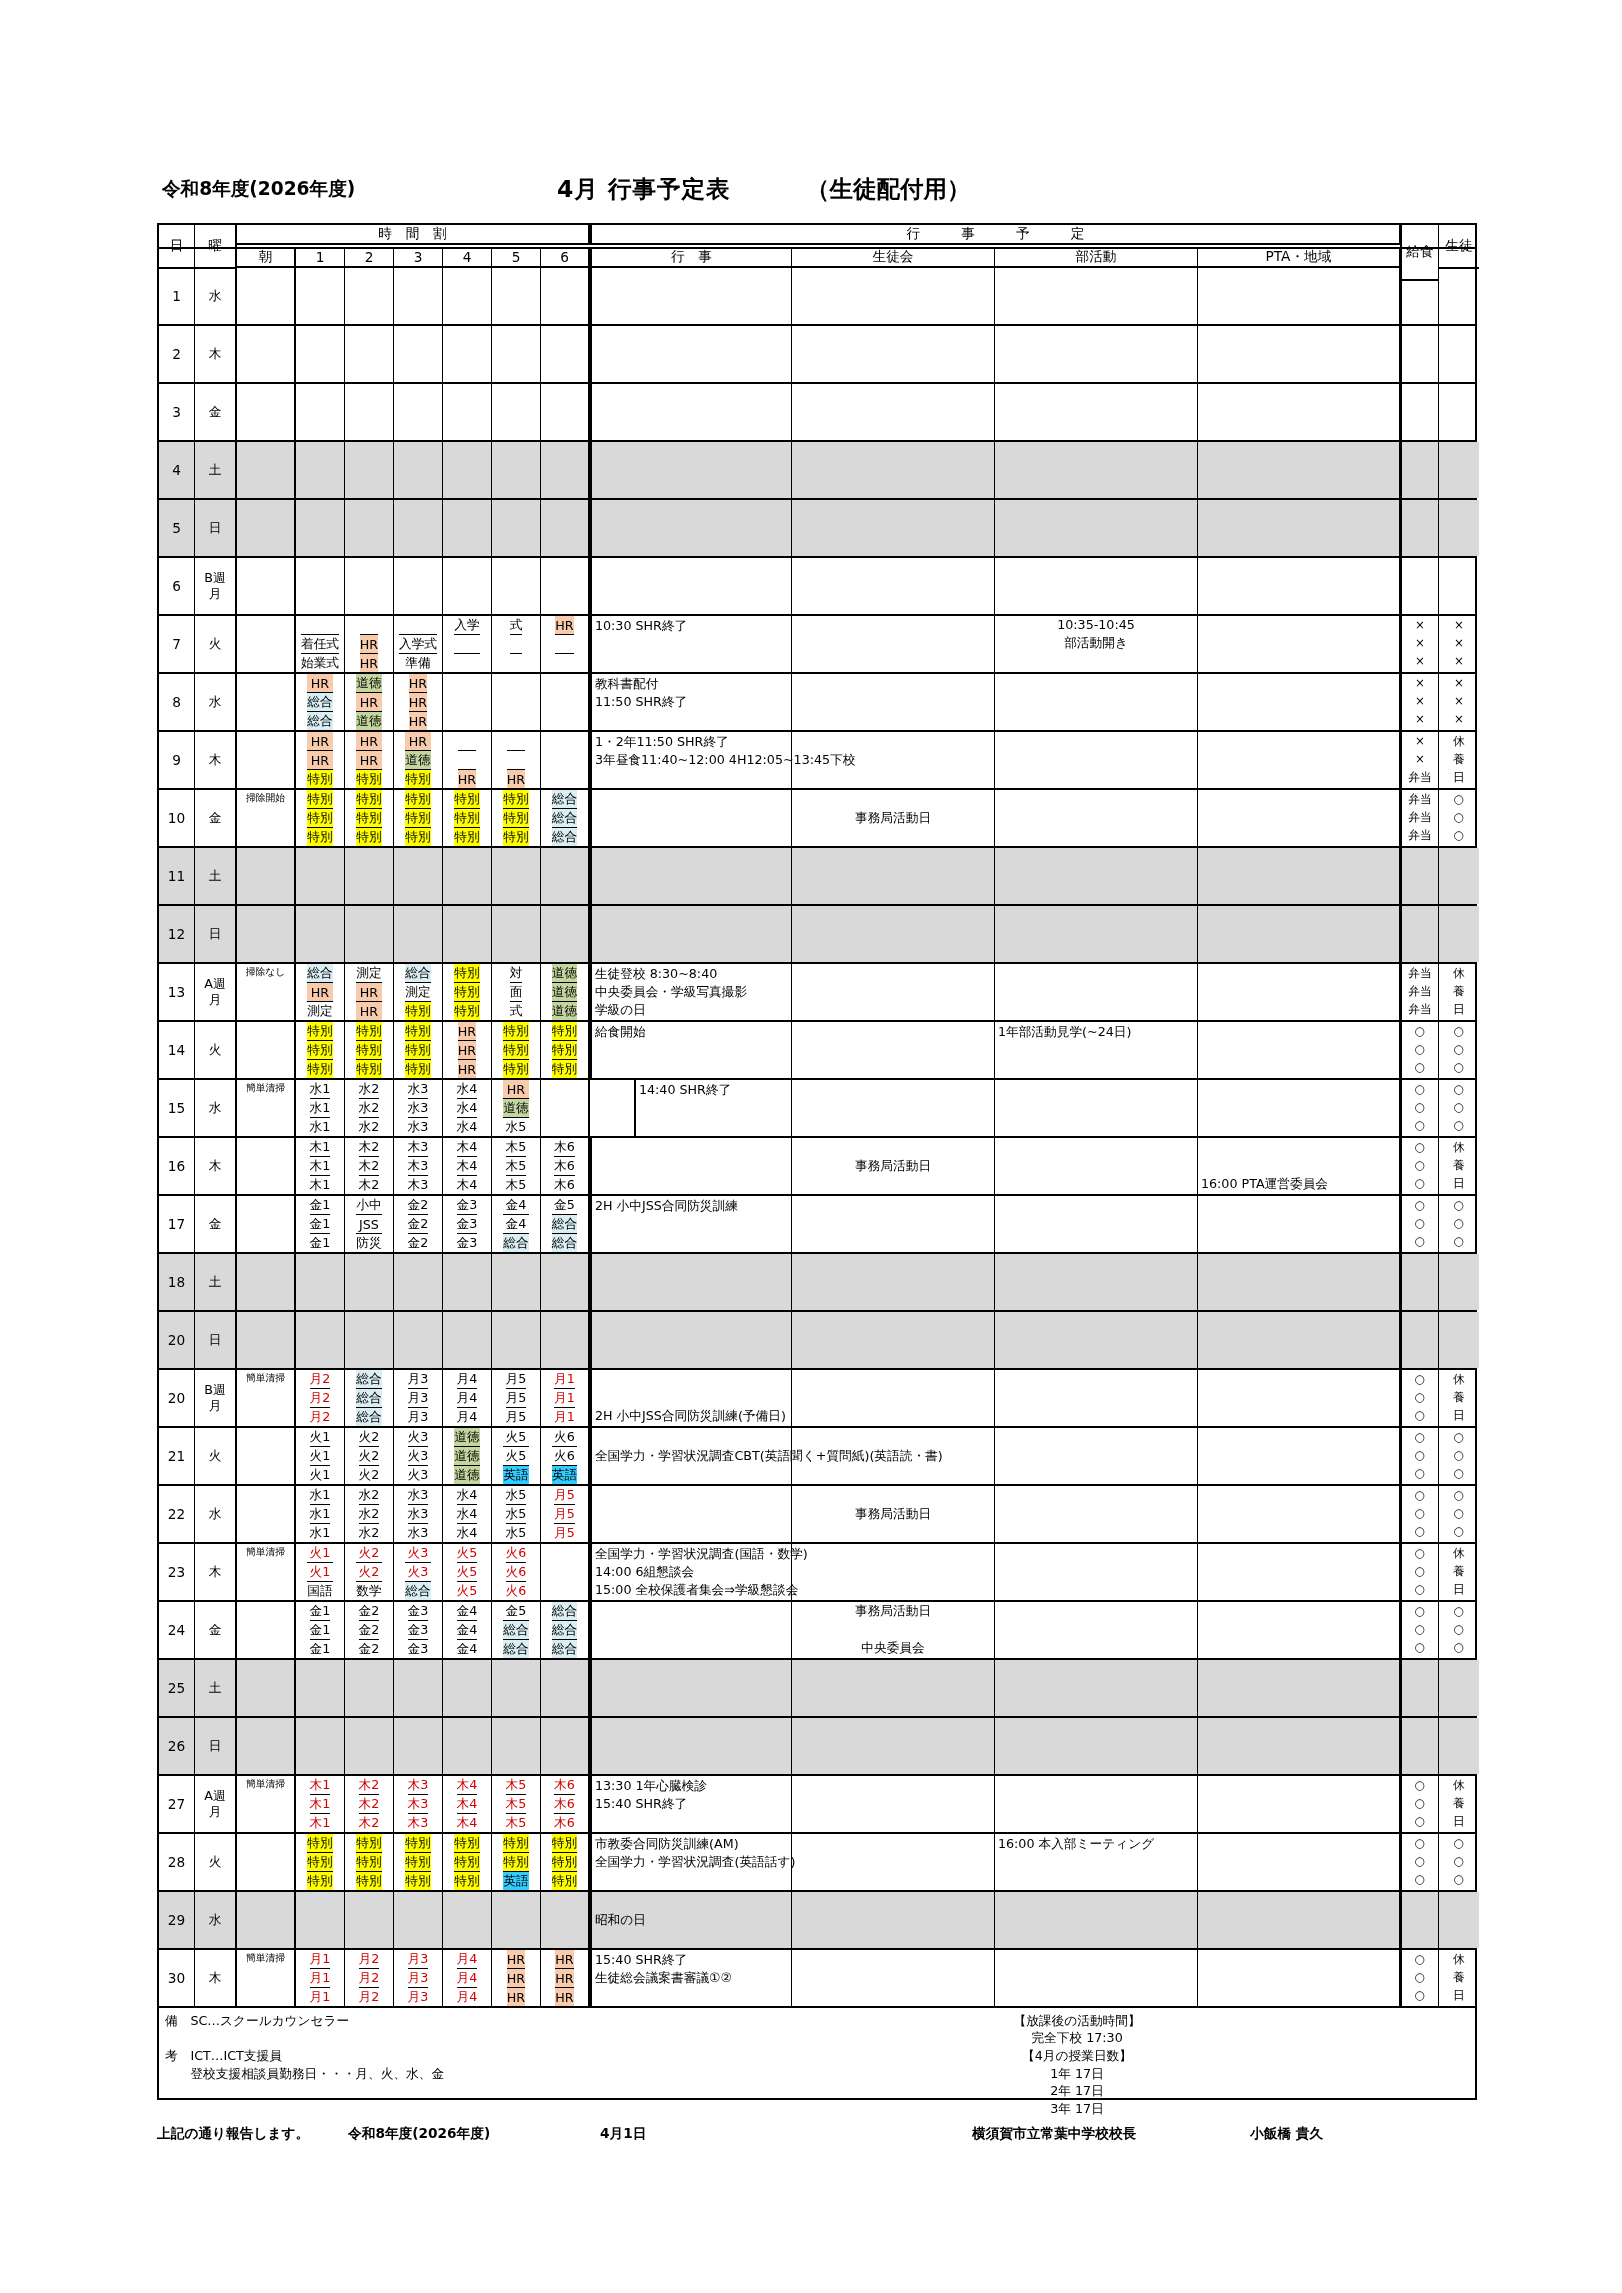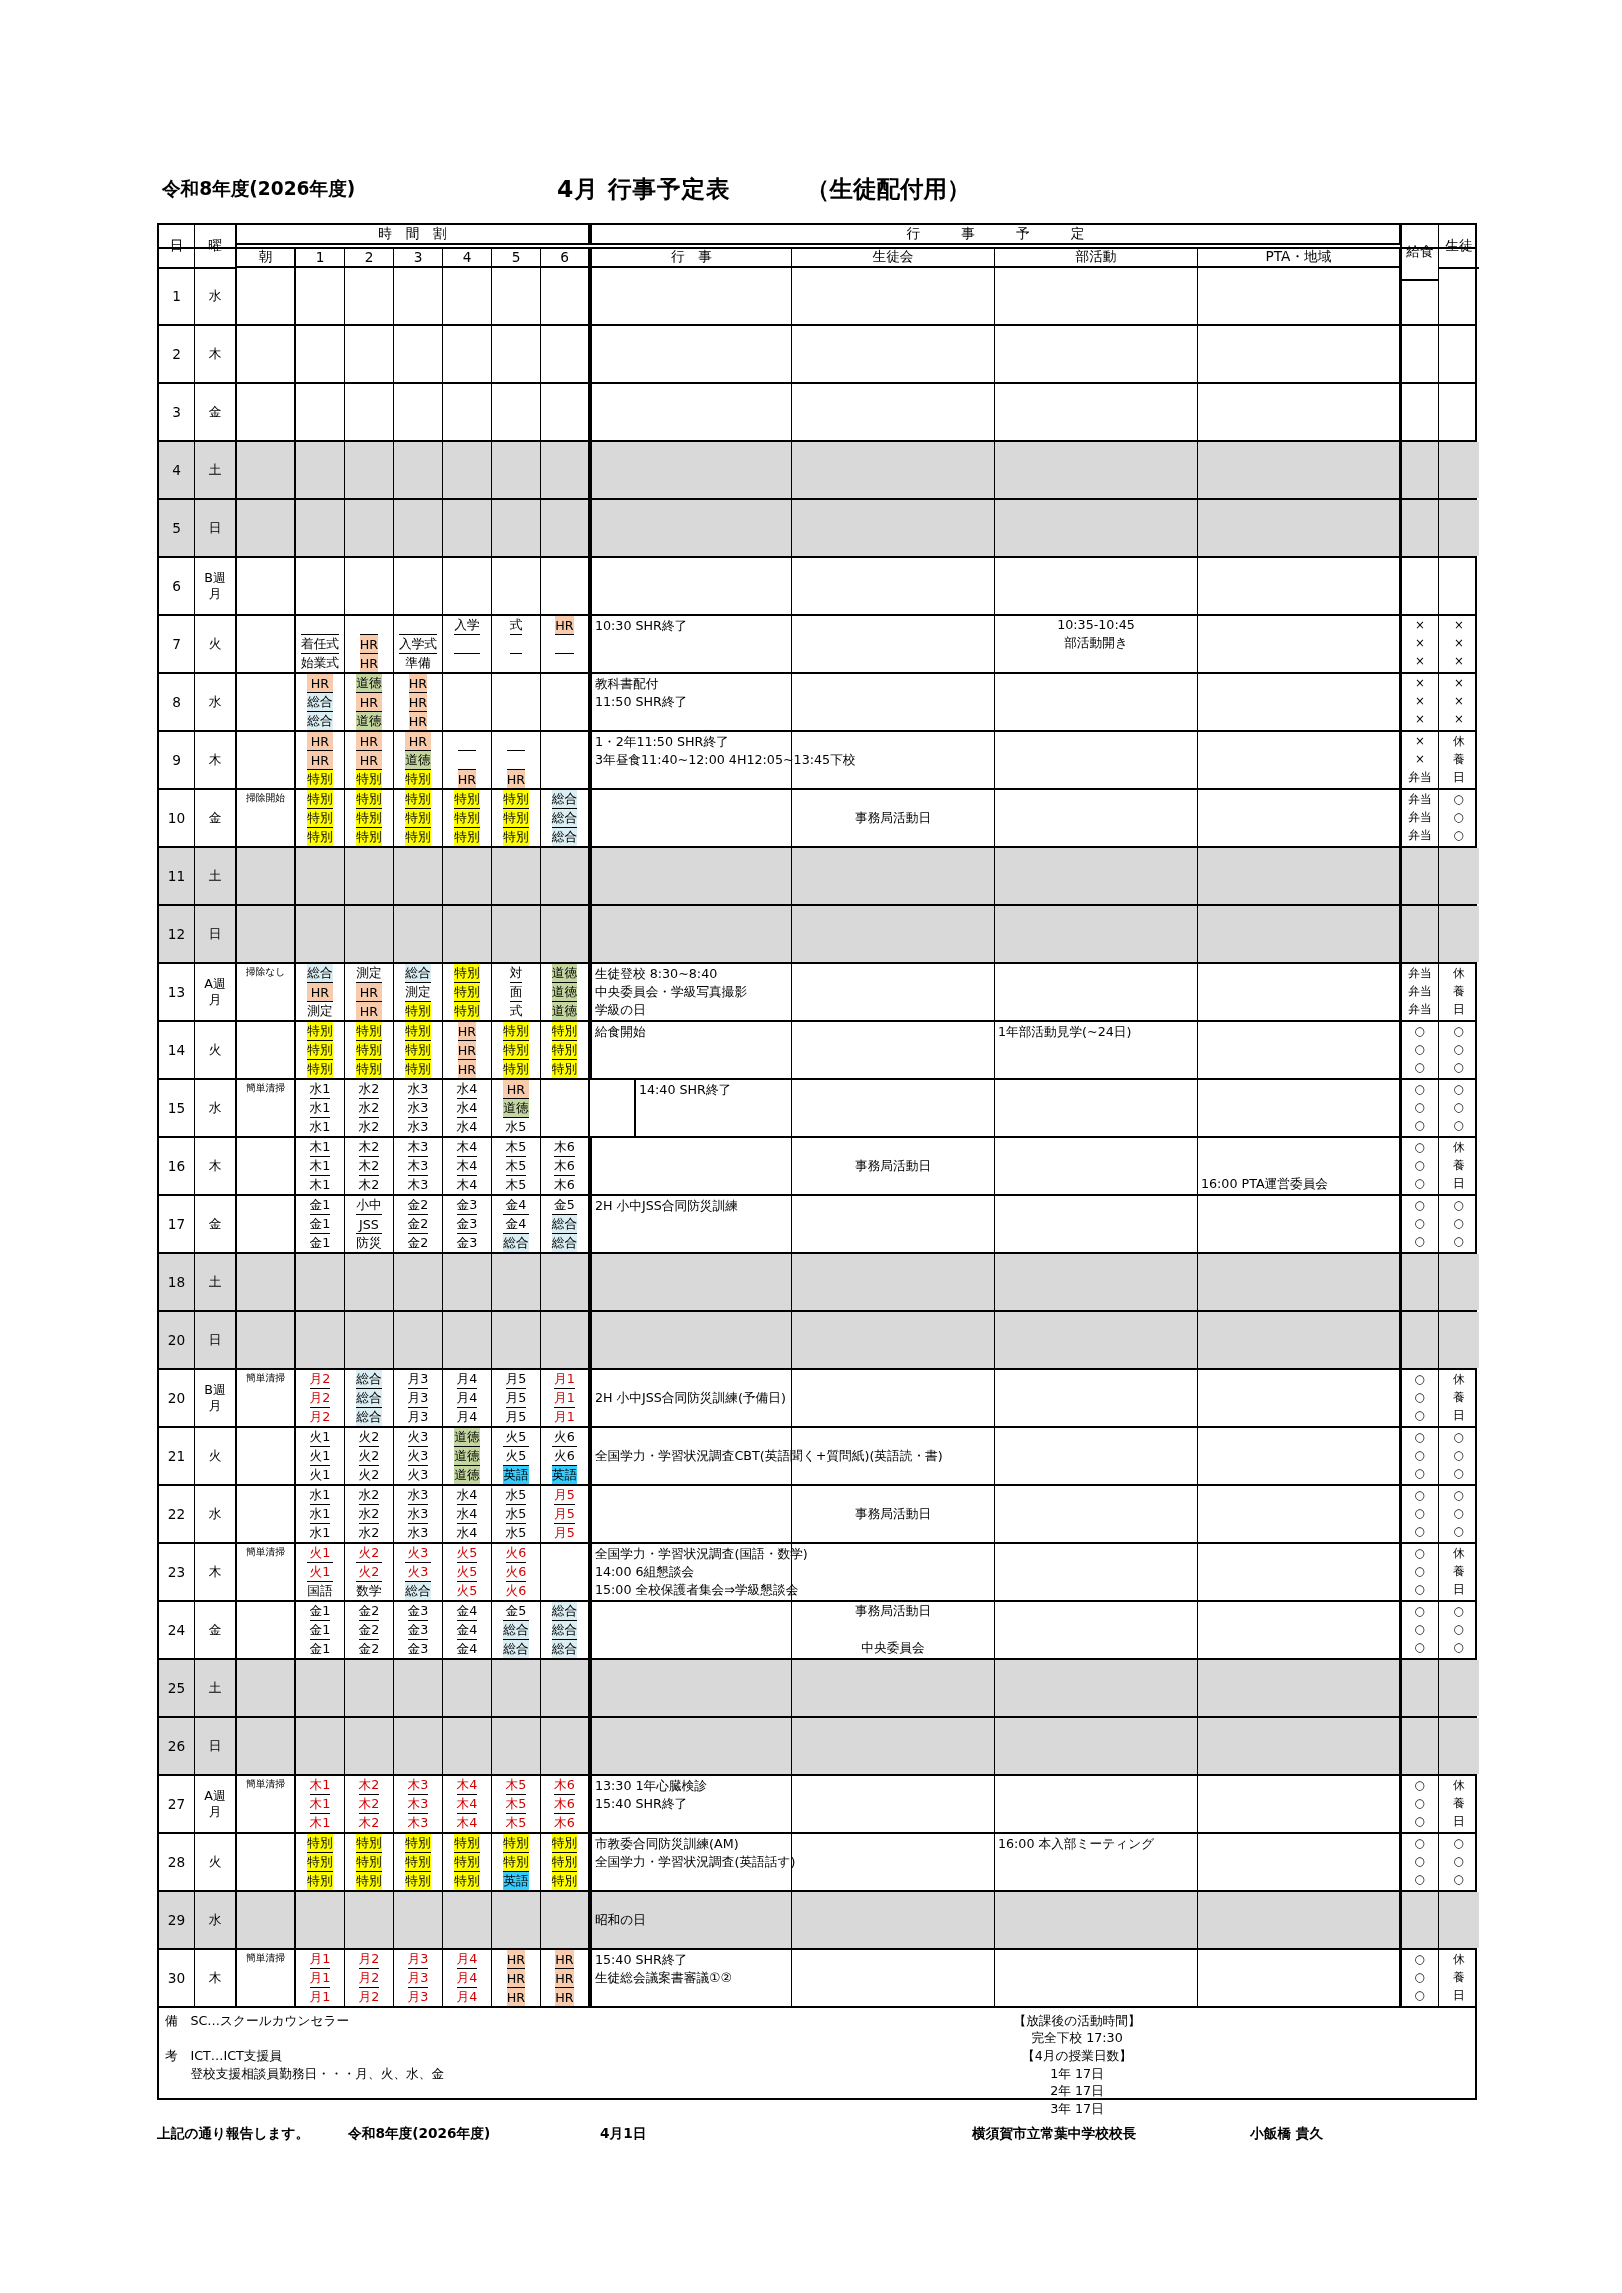--- a/index.html
+++ b/index.html
@@ -1249,21 +1249,21 @@
             <div>月5</div>
           </div>
         </div>
         <div class="cell period thick-r">
           <div class="sub3">
             <div class="red">月1</div>
             <div class="red">月1</div>
             <div class="red">月1</div>
           </div>
         </div>
-        <div class="cell event" style="border-left: 2px solid rgb(0, 0, 0);">
+        <div class="cell event" style="border-left: 2px solid rgb(0, 0, 0); justify-content: space-between;">
           <div>&nbsp;</div>
           <div>2H 小中JSS合同防災訓練(予備日)</div>
         </div>
         <div class="cell center-txt"></div>
         <div class="cell center-txt"></div>
         <div class="cell event"></div>
         <div class="cell mark" style="border-left: 2px solid rgb(0, 0, 0);">
           <div>○</div>
           <div>○</div>
           <div>○</div>

